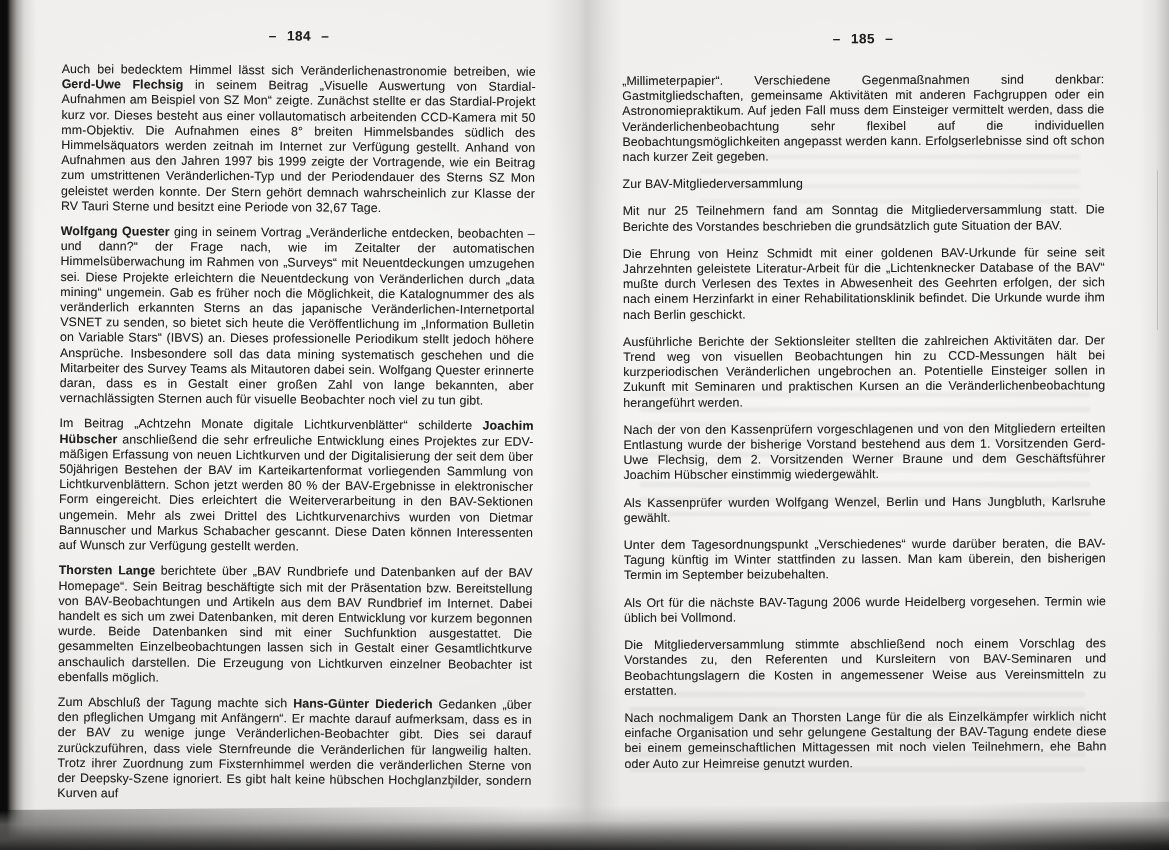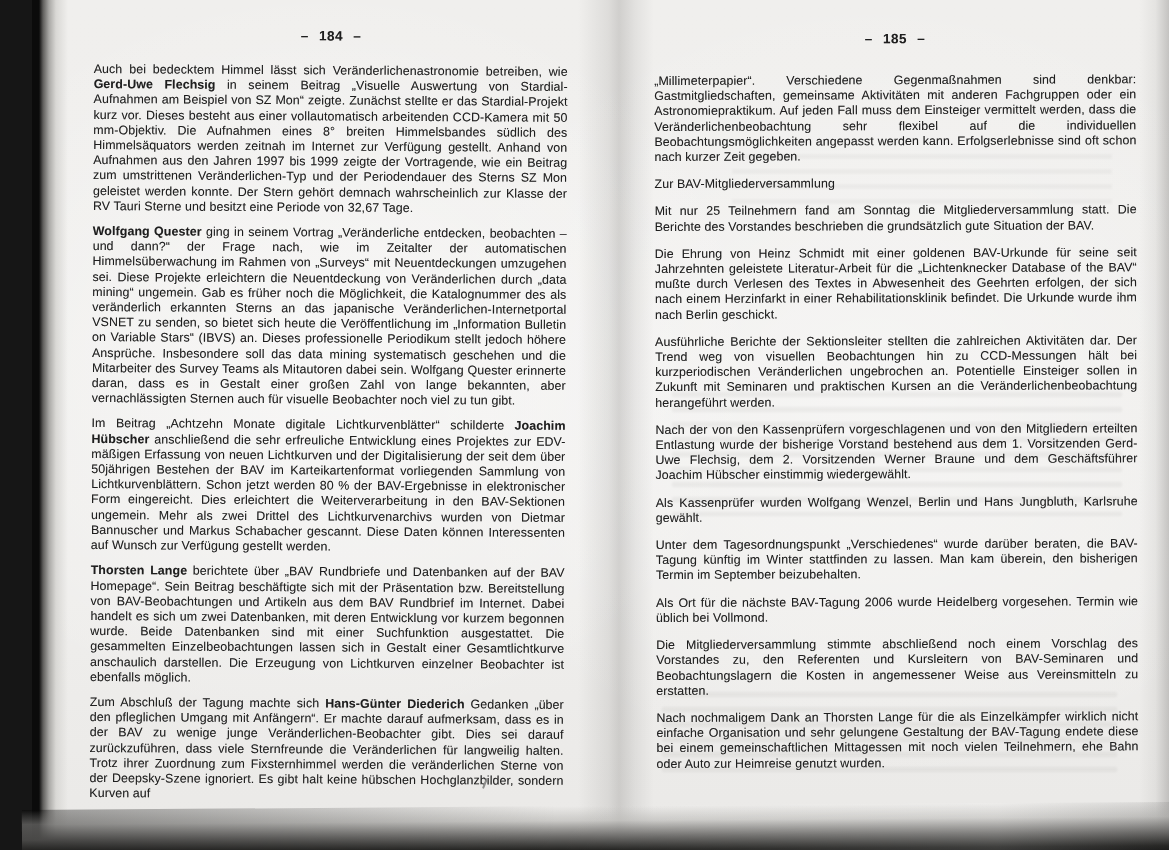--- a/index.html
+++ b/index.html
@@ -9,21 +9,20 @@
     overflow: hidden;
     background: #161616;
     font-family: "Liberation Sans", "DejaVu Sans", sans-serif;
   }
   .scan-root {
     position: absolute; inset: 0;
     background:
       radial-gradient(ellipse 620px 520px at 26% 42%, rgba(255,255,255,0.55), rgba(255,255,255,0) 72%),
       radial-gradient(ellipse 640px 560px at 74% 46%, rgba(255,255,255,0.42), rgba(255,255,255,0) 72%),
       linear-gradient(180deg, #f0efed 0%, #efeeec 70%, #eae9e7 100%);
-    margin-left: 32px;
   }
 
   
   .page-content {
     position: absolute;
     z-index: 1;
     color: #1e1e1e;
     text-shadow: 0 0 0.5px rgba(40,40,40,0.35);
   }
   .page-content.left {

